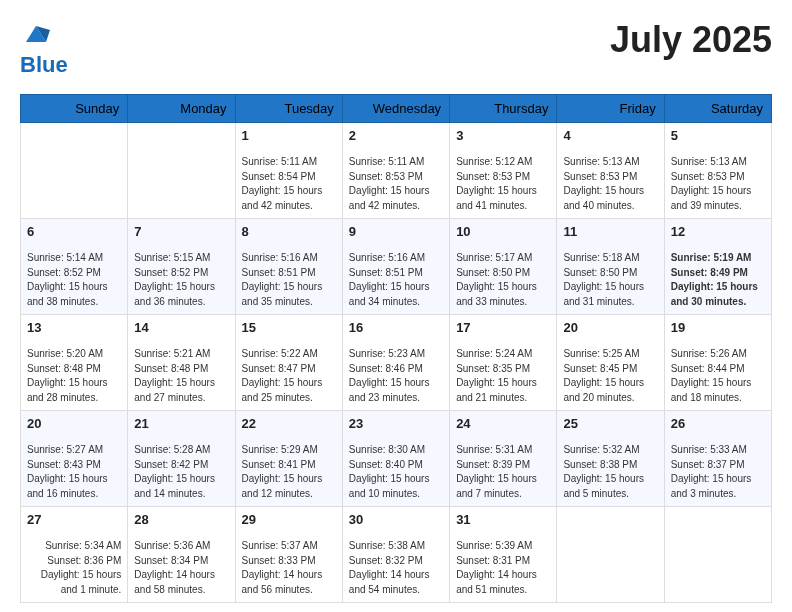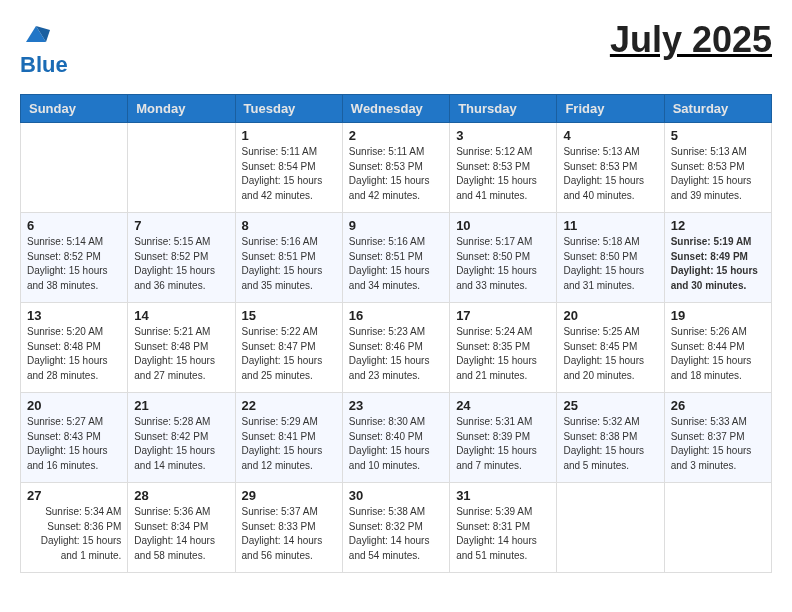--- a/index.html
+++ b/index.html
@@ -30,44 +30,43 @@
       font-weight: bold;
       color: #1a6bb5;
     }
     .logo-icon {
       width: 28px;
       height: 28px;
       margin-left: 2px;
     }
     .title-block {
       text-align: center;
-      text-decoration: underline;
     }
     .title-month {
       font-size: 36px;
       font-weight: bold;
       color: #222;
       line-height: 1.1;
     }
     .title-location {
       font-size: 16px;
       color: #444;
     }
     .calendar {
       width: 100%;
       border-collapse: collapse;
       border: 1px solid #ccc;
     }
     .calendar th {
       background-color: #2176c7;
-      color: #e5e5e5;
+      color: #000000;
       font-size: 13px;
-      font-weight: bold;
+      font-weight: normal;
       padding: 6px 8px;
-      text-align: left;
+      text-align: right;
       border: 1px solid #1a5fa0;
     }
     .calendar td {
       width: 107px;
       vertical-align: top;
       padding: 5px 6px;
       border: 1px solid #ddd;
       font-size: 10.5px;
       color: #333;
       background: #fff;
@@ -81,20 +80,21 @@
       font-size: 13px;
       font-weight: bold;
       color: #222;
       display: block;
       margin-bottom: 2px;
     }
     .day-detail {
       font-size: 10px;
       color: #333;
       line-height: 1.45;
+      margin-top: 12px;
     }
     .empty {
       background: #fafafa;
     }
   </style>
 </head>
 <body>
 
 <div class="header">
   <div class="logo">

